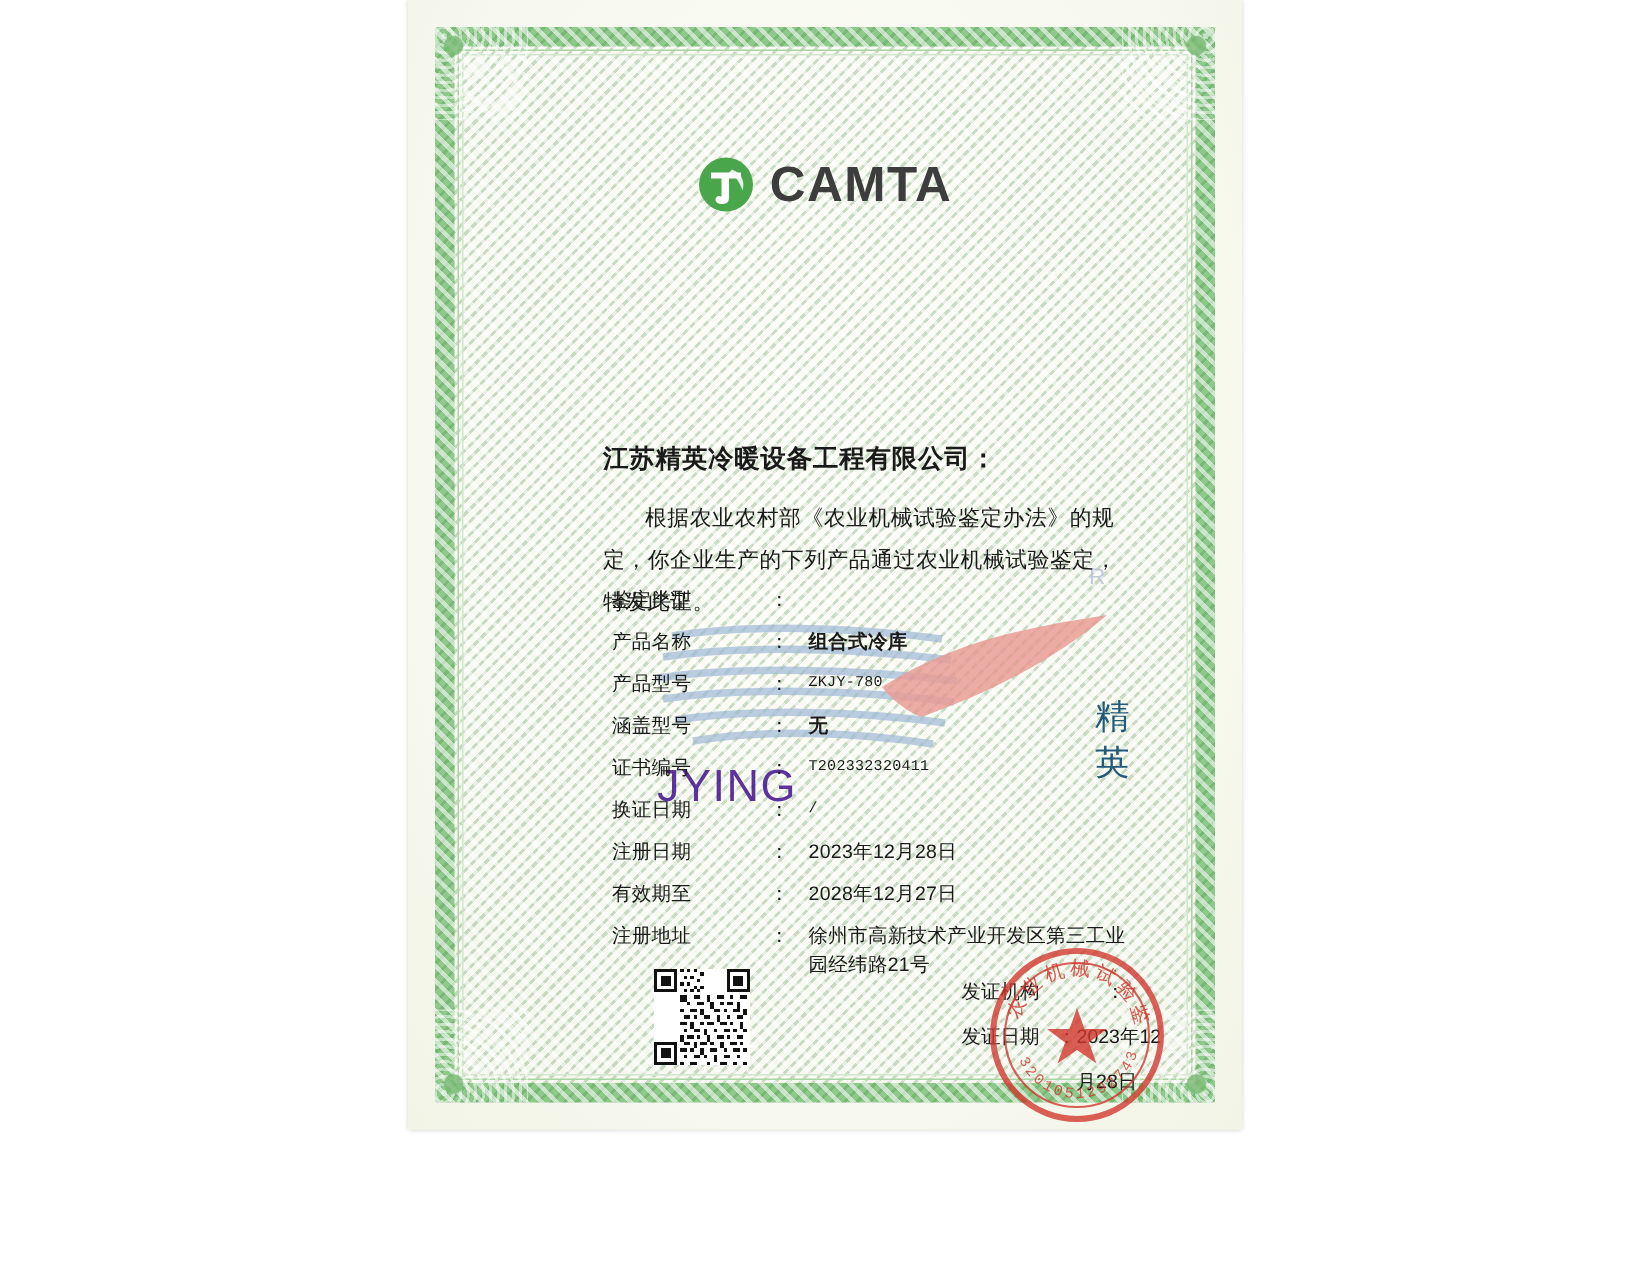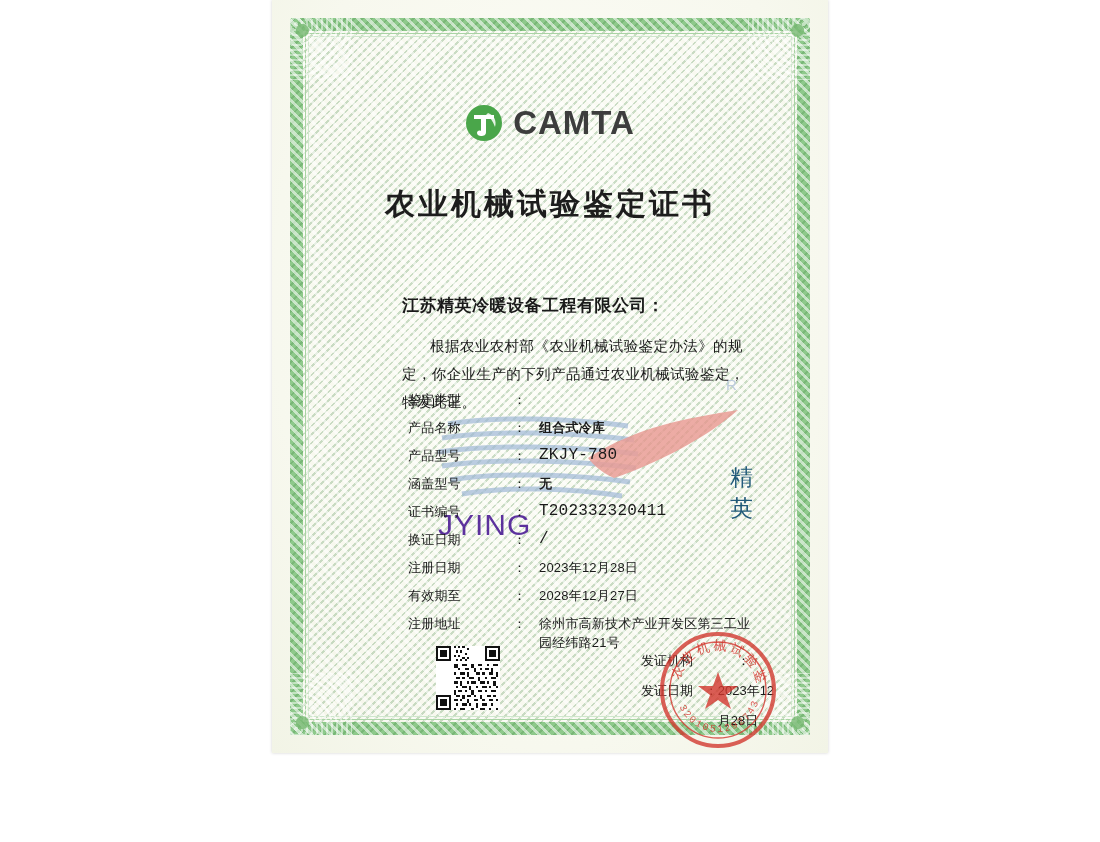--- a/index.html
+++ b/index.html
@@ -165,21 +165,21 @@
     letter-spacing: 0.2px;
   }
   .field .colon {
     flex: 0 0 10px;
   }
   .field .value {
     flex: 1;
     letter-spacing: 0.2px;
   }
   .field.bold .value { font-weight: bold; }
-  .field.mono .value { font-family: "Liberation Mono", monospace; font-size: 16px; }
+  .field.mono .value { font-family: "Liberation Mono", monospace; font-size: 10px; }
 
   
   .qr {
     position: absolute;
     left: 118px;
     top: 600px;
     width: 64px; height: 64px;
     background-color: #fff;
   }
 
@@ -262,21 +262,20 @@
             <circle cx="19" cy="19" r="18" fill="#4aa64a"></circle>
             <path d="M9 11 h20 v4 h-8 v13 c0 3 -2 4 -5 4 -2 0 -4 -1 -4 -3 0 -2 2 -3 4 -2 v-12 h-7 z" fill="#ffffff"></path>
             <path d="M23 9 c6 2 9 8 7 14 -2 -6 -5 -10 -9 -12 z" fill="#ffffff" opacity="0.85"></path>
           </svg>
         </span>
         <span class="logo-text">
           <span>CAMTA</span>
         </span>
       </div>
 
-      <div class="cert-title">农业机械试验鉴定证书</div>
 
       <div class="watermark">
         <svg width="330" height="200" viewBox="0 0 330 200" aria-hidden="true">
           <g opacity="0.75">
             <path d="M10 58 C60 50 130 52 190 60" stroke="#9db6d6" stroke-width="5" fill="none"></path>
             <path d="M4 72 C58 64 132 66 196 74" stroke="#9db6d6" stroke-width="5" fill="none"></path>
             <path d="M0 86 C56 78 134 80 200 88" stroke="#9db6d6" stroke-width="5" fill="none"></path>
             <path d="M4 100 C58 92 134 94 198 102" stroke="#9db6d6" stroke-width="5" fill="none"></path>
             <path d="M12 114 C64 106 134 108 192 116" stroke="#9db6d6" stroke-width="5" fill="none"></path>
             <path d="M24 128 C72 120 132 122 184 130" stroke="#9db6d6" stroke-width="5" fill="none"></path>

